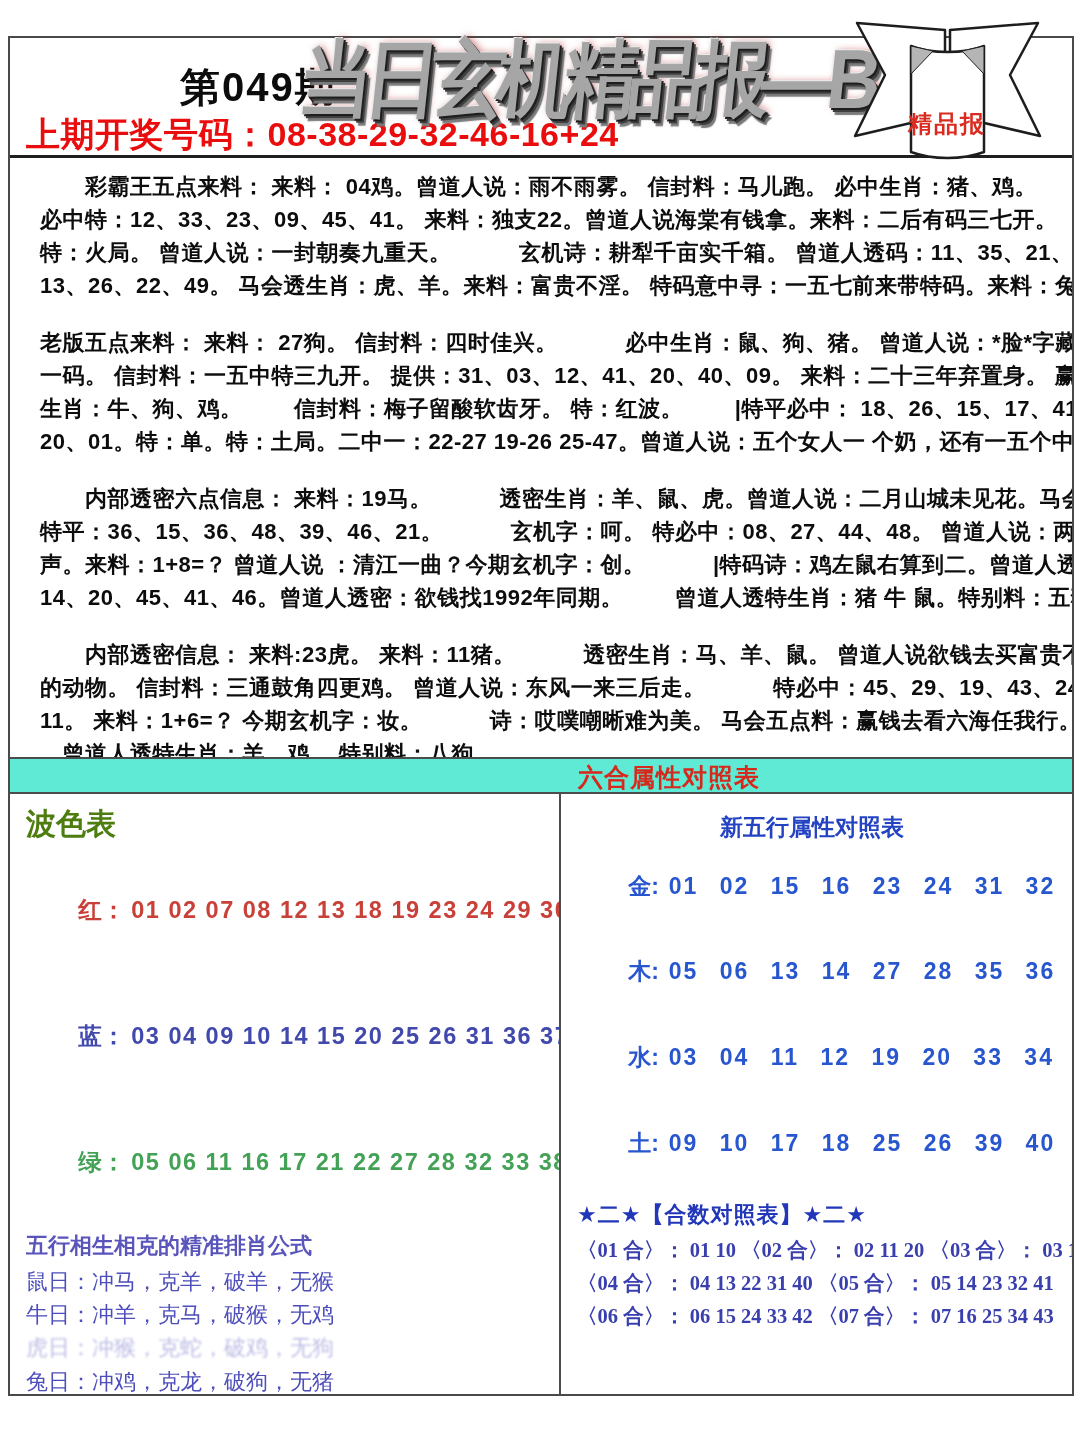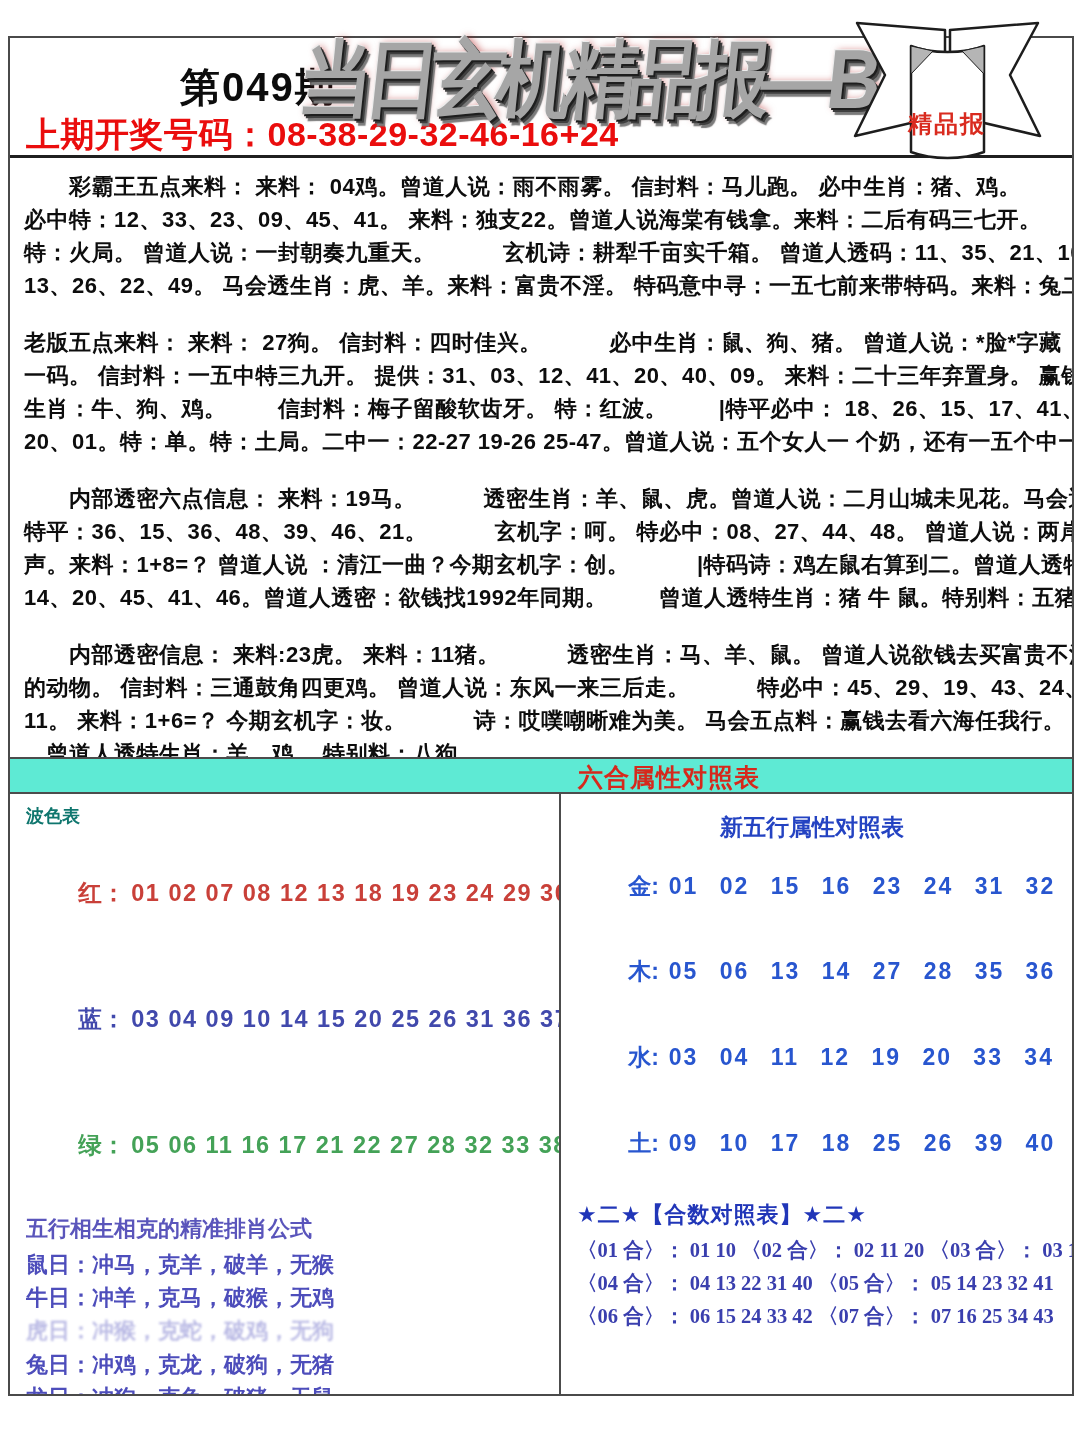--- a/index.html
+++ b/index.html
@@ -8,40 +8,40 @@
   
   .header{position:absolute;left:0;top:0;right:0;height:117px;border-bottom:3px solid #1f1f1f;background:#fff;}
   .issue{position:absolute;left:170px;top:22px;font-size:40px;font-weight:800;color:#0c0c0c;letter-spacing:2px;}
   .title-art{position:absolute;left:295px;top:-14px;font-size:75px;font-weight:900;white-space:nowrap;
     letter-spacing:-9px;color:#a6a6a6;transform:skewX(-6deg) scaleY(1.12);transform-origin:left top;z-index:3;
     text-shadow:2px 2px 0 #1e1e1e,4px 4px 0 #3f3f3f,6px 6px 1px #7a7a7a,-1px -1px 0 #ececec,3px 0 7px rgba(178,26,26,.5);}
   .lastdraw{position:absolute;left:16px;top:74px;font-size:34px;font-weight:800;color:#ea0d0d;letter-spacing:.5px;z-index:2;}
   .ribbon{position:absolute;left:835px;top:-18px;width:205px;height:140px;z-index:4;}
   
   .paras{position:absolute;left:0;top:120px;right:0;height:600px;padding:12px 12px 0 14px;overflow:hidden;}
-  .para{margin:0 0 24px 0;}
+  .para{margin:0 0 24px 16px;}
   .pline{font-size:22px;font-weight:700;color:#0d0d0d;line-height:33px;white-space:pre;letter-spacing:.5px;}
   
   .band{position:absolute;left:0;right:0;top:719px;height:37px;box-sizing:border-box;
     border-top:2px solid #4c4c4c;border-bottom:2px solid #4c4c4c;background:#5eead4;}
   .band-title{position:absolute;left:0;right:0;top:2px;text-align:center;transform:translateX(128px);
     font-size:25px;font-weight:800;color:#d6281c;letter-spacing:1px;}
   
   .cols{position:absolute;left:0;right:0;top:756px;bottom:0;}
   .divider{position:absolute;left:549px;top:0;bottom:0;width:2px;background:#4c4c4c;}
   .leftcol{position:absolute;left:0;top:0;width:549px;bottom:0;overflow:hidden;}
-  .bose-title{margin:10px 16px 2px 16px;font-size:18px;font-weight:800;color:#0f766e;}
+  .bose-title{margin:10px 16px 2px 16px;font-size:30px;font-weight:800;color:#4d7c0f;}
   .crow{margin-left:16px;line-height:42px;font-size:23.5px;font-weight:800;white-space:pre;}
   .clabel{margin-right:6px;}
   .cnums{letter-spacing:1.5px;}
   .red{color:#c94039;}
   .blue{color:#4149ac;}
   .green{color:#44a257;}
   .formula-title{margin:6px 0 4px 16px;font-size:22px;font-weight:800;color:#5a55bb;}
-  .zrow{margin-left:16px;line-height:33.2px;font-size:22px;font-weight:700;color:#4d4dbb;white-space:pre;}
+  .zrow{margin-left:16px;line-height:33.2px;font-size:22px;font-weight:400;color:#4d4dbb;white-space:pre;}
   .zrow.faded{opacity:.38;filter:blur(1.2px);}
   .rightcol{position:absolute;left:551px;right:0;top:0;bottom:0;padding:0 0 0 16px;overflow:hidden;}
   .wx-title{margin-top:18px;width:470px;text-align:center;font-size:23px;font-weight:800;color:#2443c2;}
   .wxrow{line-height:28.6px;font-size:23px;font-weight:800;color:#2856cf;white-space:pre;}
   .wxlabel{margin-right:10px;}
   .wxnums{letter-spacing:2px;word-spacing:13px;}
   .hs-title{margin:14px 0 4px 0;font-size:22px;font-weight:800;color:#2136b8;letter-spacing:1px;}
   .hsrow{line-height:33px;font-size:20.5px;font-weight:700;color:#3a3fae;white-space:pre;
     font-family:"Liberation Serif","DejaVu Serif",serif;}
 </style>

